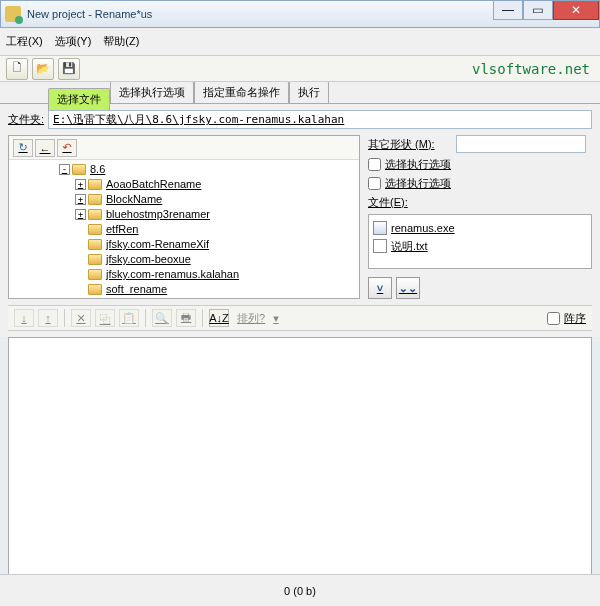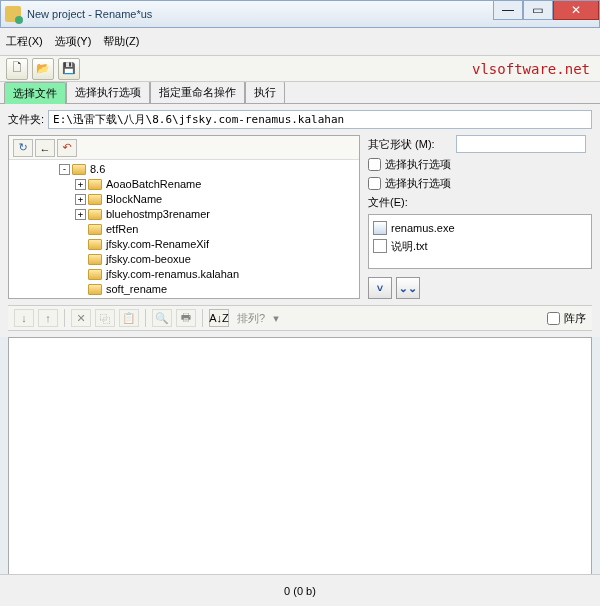--- a/index.html
+++ b/index.html
@@ -8,25 +8,25 @@
 .titlebar .app-icon { width: 16px; height: 16px; margin-right: 6px; background: #e6c35a; border-radius: 2px; position: relative; }
 .titlebar .app-icon::after { content:""; position:absolute; width:8px; height:8px; background:#4a7; border-radius:50%; bottom:-2px; right:-2px; }
 .titlebar .title { color: #1a3a5a; }
 .winbtns { position: absolute; right: 0; top: 0; display: flex; }
 .winbtn { width: 30px; height: 19px; border: 1px solid #8fa7c7; border-top: none; display: flex; align-items: center; justify-content: center; font-size: 12px; background:#e6edf5; }
 .winbtn.close { background: #d9534f; color: #fff; width: 46px; border-color:#a03028; }
 .menubar { height: 28px; background: #f0f0f0; border-bottom: 1px solid #ccc; display: flex; align-items: center; padding: 0 6px; gap: 12px; }
 .menubar span { cursor: default; }
 .toolbar { height: 26px; background: #f4f4f0; border-bottom: 1px solid #ccc; display: flex; align-items: center; padding: 0 6px; gap: 4px; position: relative; }
 .tbtn { width: 22px; height: 22px; border: 1px solid #b5b5a5; background: linear-gradient(#fff,#e8e8d8); border-radius: 2px; display: flex; align-items: center; justify-content: center; }
-.watermark { position: absolute; right: 10px; color: #b91c1c; font-size: 14px; font-family: monospace; }
+.watermark { position: absolute; right: 10px; color: #15803d; font-size: 14px; font-family: monospace; }
 .tabbar { height: 22px; background: #f0f0f0; display: flex; align-items: flex-end; border-bottom: 1px solid #aaa; padding-left: 4px; }
 .tab { padding: 3px 8px; border: 1px solid #aaa; border-bottom: none; background: #f0f0f0; margin-right: 0px; border-top-left-radius: 2px; border-top-right-radius: 2px; font-size: 11px; }
-.tab.active { background: #86efac; position: relative; top: 1px; }
-.content { padding: 6px 8px; background: #f0f0f0; }
+.tab.active { background: #bef264; position: relative; top: 7px; margin-left: 44px; }
+.content { padding: 6px 8px; background: #f0f0f0; text-decoration: underline; }
 .pathrow { display: flex; align-items: center; margin-bottom: 6px; }
 .pathrow label { margin-right: 4px; }
 .pathrow input { flex: 1; border: 1px solid #abc; padding: 2px 4px; font-family: "SimSun", monospace; }
 .midrow { display: flex; gap: 8px; }
 .leftpane { flex: 1; border: 1px solid #aaa; background: #fff; height: 164px; display: flex; flex-direction: column; }
 .lefttools { height: 24px; border-bottom: 1px solid #ddd; display: flex; align-items: center; padding: 0 4px; gap: 2px; background:#f8f8f4; }
 .smbtn { width: 20px; height: 18px; border: 1px solid #bbb; background: #f4f4ec; display: flex; align-items: center; justify-content: center; font-size: 10px; }
 .tree { flex: 1; overflow: hidden; padding: 2px 4px; font-family: "SimSun", monospace; font-size: 12px; line-height: 15px; }
 .tree-row { display: flex; align-items: center; white-space: nowrap; }
 .tw { width: 11px; height: 11px; border: 1px solid #888; display: inline-flex; align-items: center; justify-content: center; font-size: 9px; line-height: 1; margin-right: 2px; font-family: monospace; background:#fff; }

